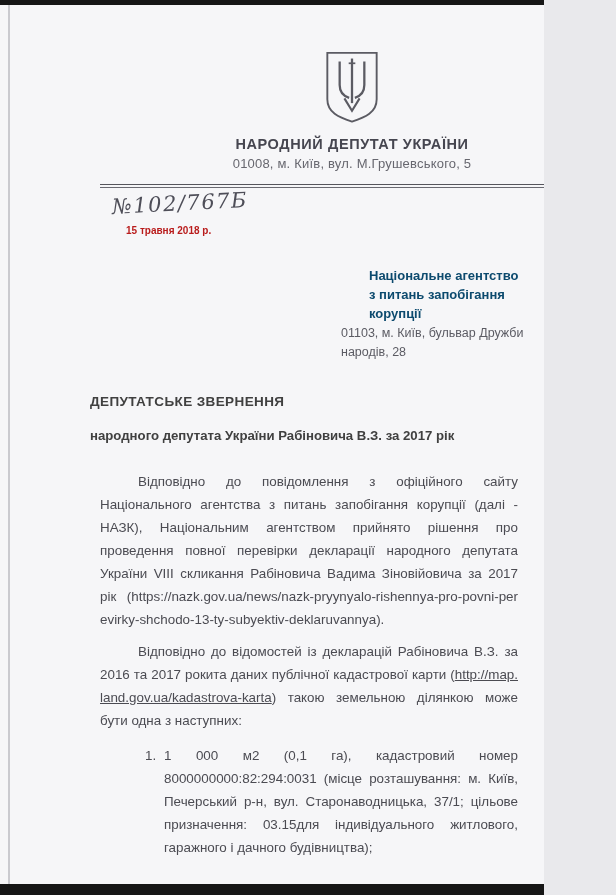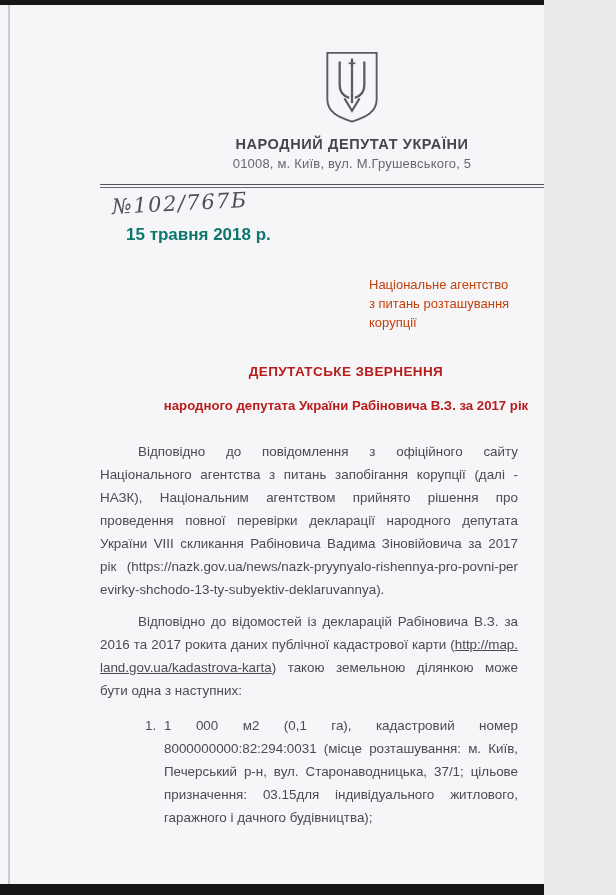--- a/index.html
+++ b/index.html
@@ -29,27 +29,27 @@
     margin:7px 0 0 112px;
     font-family:"DejaVu Serif", serif;
     font-style:italic;
     font-size:21px;
     letter-spacing:1.5px;
     color:#4e4e58;
     transform:rotate(-3deg);
     transform-origin:left center;
     width:200px;
   }
-  .doc-date{margin:6px 0 0 126px;font-weight:bold;font-size:17px;color:#0f766e;}
+  .doc-date{margin:6px 0 0 126px;font-weight:bold;font-size:10px;color:#b91c1c;}
 
   .recipient{margin:30px 0 0 341px;font-size:13px;line-height:19px;}
-  .recipient .bold{font-weight:normal;color:#c2410c;padding-left:28px;}
+  .recipient .bold{font-weight:bold;color:#0c4a6e;padding-left:28px;}
   .recipient .addr{font-size:12.5px;color:#5b5b63;margin-top:1px;}
 
-  .heading{margin:32px 0 0 90px;width:512px;text-align:center;color:#b91c1c;}
+  .heading{margin:32px 0 0 90px;width:512px;color:#404040;}
   .heading .title{font-weight:bold;font-size:13.5px;letter-spacing:.4px;}
   .heading .sub{font-weight:bold;font-size:13.2px;margin-top:17px;line-height:20px;}
 
   .body-text{margin:24px 26px 0 100px;font-size:13.4px;line-height:23px;text-align:justify;color:#4b4b52;}
   .body-text p{margin:0 0 9px 0;text-indent:38px;}
   .url-plain{word-break:break-all;}
   .url-link{text-decoration:underline;word-break:break-all;}
 
   ol.land-list{margin:12px 0 0 0;padding-left:60px;}
   ol.land-list li{padding-left:4px;margin:0;}
@@ -76,21 +76,22 @@
     <div class="org-address">01008, м. Київ, вул. М.Грушевського, 5</div>
   </div>
 
   <div class="head-rule"></div>
 
   <div class="doc-number">№102/767Б</div>
   <div class="doc-date">15 травня 2018 р.</div>
 
   <div class="recipient">
     <div class="bold">Національне агентство</div>
-    <div class="bold">з питань розташування корупції</div>
+    <div class="bold">з питань запобігання корупції</div>
+    <div class="addr">01103, м. Київ, бульвар Дружби народів, 28</div>
   </div>
 
   <div class="heading">
     <div class="title">ДЕПУТАТСЬКЕ ЗВЕРНЕННЯ</div>
     <div class="sub">народного депутата України Рабіновича В.З. за 2017 рік</div>
   </div>
 
   <div class="body-text">
     <p><span>Відповідно до повідомлення з офіційного сайту Національного агентства з питань запобігання корупції (далі - НАЗК), Національним агентством прийнято рішення про проведення повної перевірки декларації народного депутата України VIII скликання Рабіновича Вадима Зіновійовича за 2017 рік (</span><span class="url-plain">https://nazk.gov.ua/news/nazk-pryynyalo-rishennya-pro-povni-perevirky-shchodo-13-ty-subyektiv-deklaruvannya</span><span>).</span></p>
 

